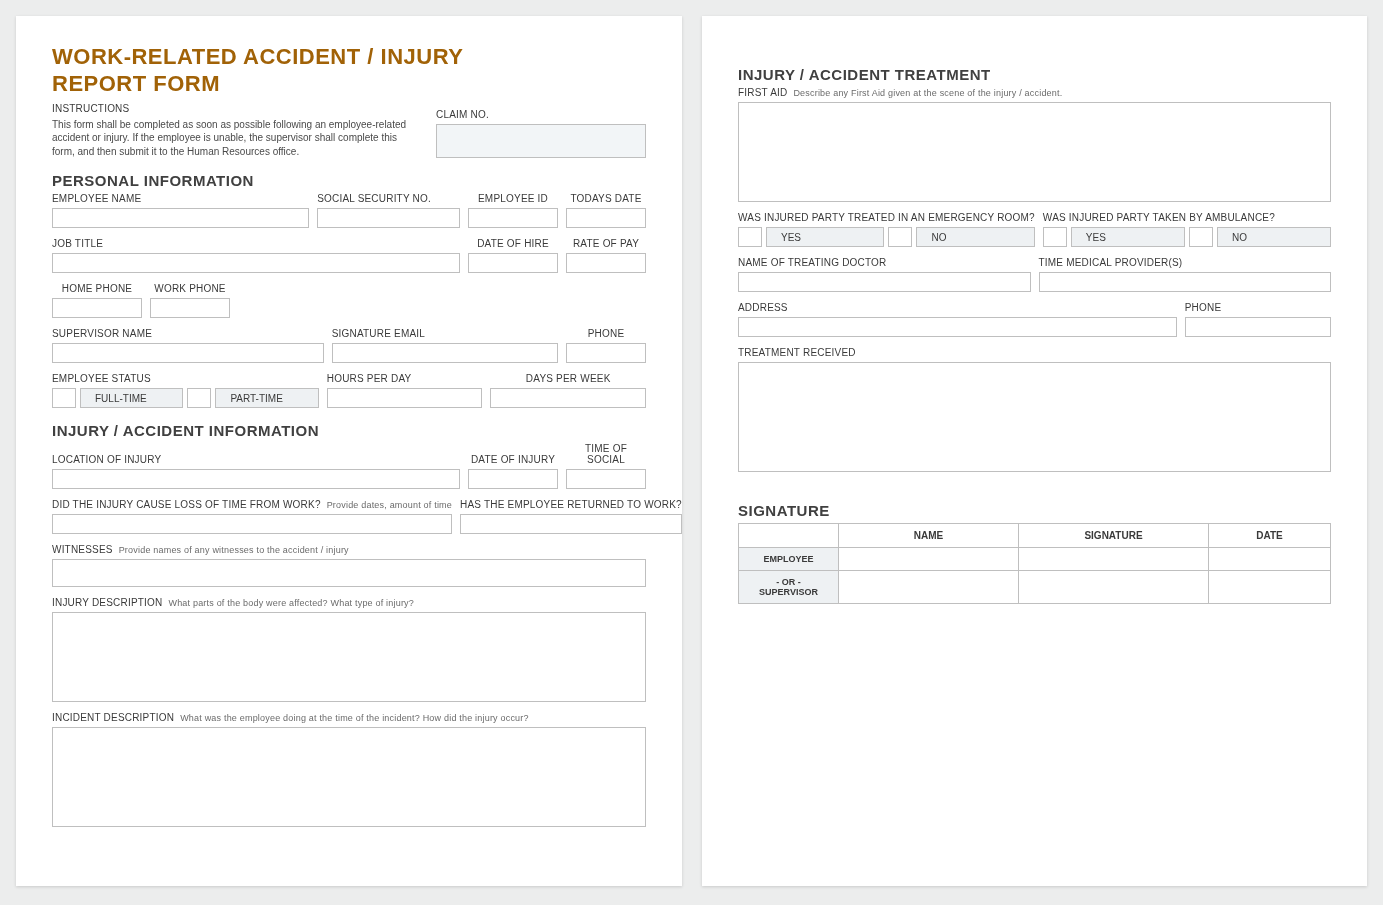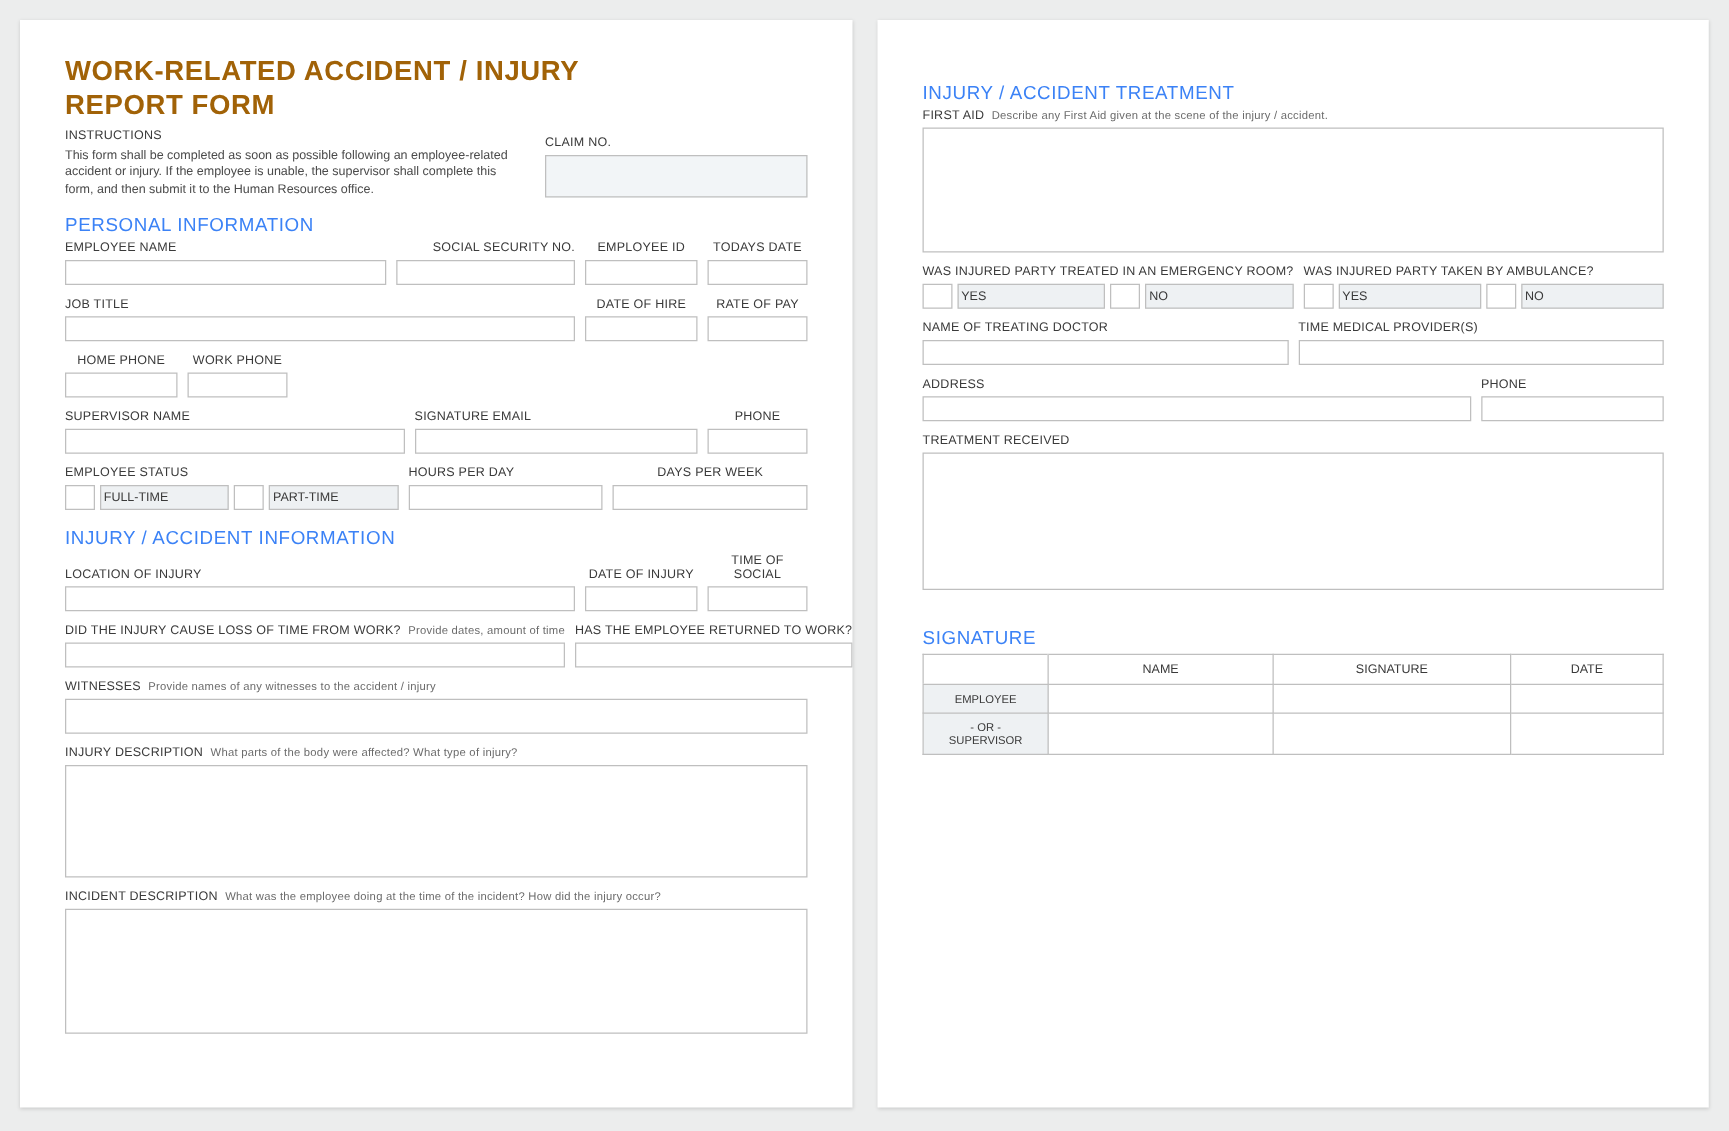--- a/index.html
+++ b/index.html
@@ -24,22 +24,22 @@
   }
   h1.title {
     color: #a16207;
     font-weight: 700;
     font-size: 22px;
     letter-spacing: .5px;
     margin: 0 0 2px 0;
     line-height: 1.15;
   }
   h2.section {
-    color: #3b82f6;
-    font-weight: 400;
+    color: #404040;
+    font-weight: 700;
     font-size: 15px;
     letter-spacing: .5px;
     margin: 14px 0 4px 0;
   }
   .lbl {
     font-size: 10px;
     color: #3a3a3a;
     letter-spacing: .2px;
   }
   .sublbl {
@@ -66,42 +66,42 @@
     flex: none;
   }
   .tbl {
     border: 1px solid #bfbfbf;
     border-collapse: collapse;
     width: 100%;
   }
   .tbl td, .tbl th {
     border: 1px solid #bfbfbf;
     font-size: 10px;
-    font-weight: 400;
+    font-weight: 700;
     padding: 6px 8px;
     text-align: left;
     height: 18px;
   }
   .tbl th { text-align: center; }
   .tbl td.rh {
     background: #eef1f3;
     width: 100px;
     font-size: 9px;
     text-align: center;
   }
   .instr {
     font-size: 10px;
     line-height: 1.35;
     color: #4a4a4a;
     max-width: 360px;
   }
   .mt4{margin-top:4px}.mt6{margin-top:6px}.mt10{margin-top:10px}.mt14{margin-top:14px}
   .gap4{gap:4px}
   .nowrap{white-space:nowrap}
-  .checklabel{border:1px solid #bfbfbf;background:#eef1f3;height:20px;flex:1;display:flex;align-items:center;padding-left:2px;font-size:10px;}
+  .checklabel{border:1px solid #bfbfbf;background:#eef1f3;height:20px;flex:1;display:flex;align-items:center;padding-left:14px;font-size:10px;}
 </style>
 </head>
 <body>
 
 <div class="workspace">
 
   <div class="page">
     <h1 class="title">WORK-RELATED ACCIDENT / INJURY</h1>
     <h1 class="title">REPORT FORM</h1>
 
@@ -117,21 +117,21 @@
     </div>
 
     <h2 class="section">PERSONAL INFORMATION</h2>
 
     <div class="row">
       <div class="col" style="flex:1.8">
           <div class="lbl">EMPLOYEE NAME</div>
           <div class="field mt4"></div>
         </div>
       <div class="col" style="flex:1">
-          <div class="lbl" style="text-align:right">SOCIAL SECURITY NO.</div>
+          <div class="lbl" style="text-align:left">SOCIAL SECURITY NO.</div>
           <div class="field mt4"></div>
         </div>
       <div class="col" style="width:90px">
           <div class="lbl" style="text-align:center">EMPLOYEE ID</div>
           <div class="field mt4"></div>
         </div>
       <div class="col" style="width:80px">
           <div class="lbl" style="text-align:center">TODAYS DATE</div>
           <div class="field mt4"></div>
         </div>

